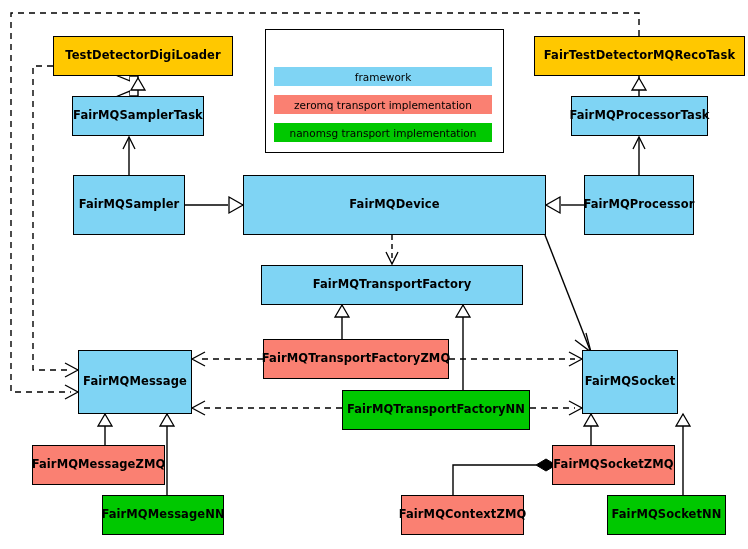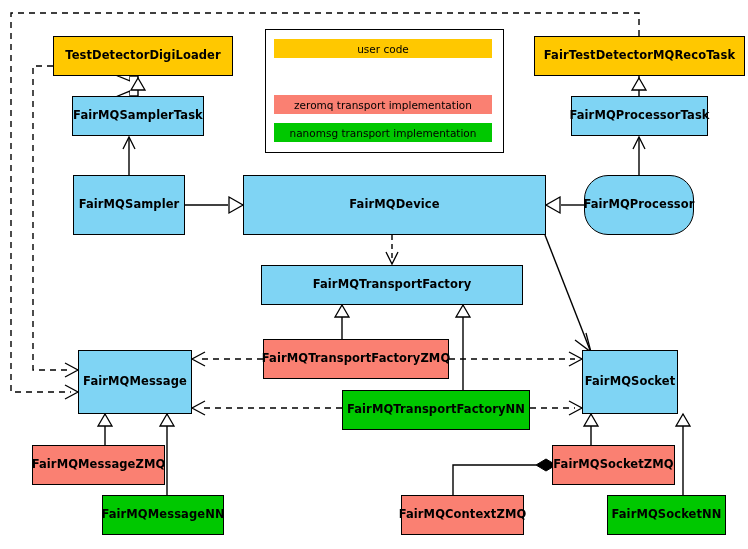--- a/index.html
+++ b/index.html
@@ -202,22 +202,22 @@
 
       <g>
         <path d="M453,495 L453,465 L536,465"></path>
         <path d="M536,465 L546,459 L556,465 L546,471 z" fill="#000000" stroke="#000000" stroke-width="1"></path>
       </g>
 
     </g>
   </svg>
 
   <div id="legend">
-    <div class="legend-row r0 fill-user">
-      <span>user code</span>
+    <div class="legend-row r1 fill-fw">
+      <span>framework</span>
     </div>
     <div class="legend-row r2 fill-zmq">
       <span>zeromq transport implementation</span>
     </div>
     <div class="legend-row r3 fill-nn">
       <span>nanomsg transport implementation</span>
     </div>
   </div>
 
   <div id="nodes-layer">
@@ -226,21 +226,21 @@
       </div>
       <div class="node fill-fw abstract" style="left: 72px; top: 96px; width: 132px; height: 40px;">
         <span>FairMQSamplerTask</span>
       </div>
       <div class="node fill-fw" style="left: 73px; top: 175px; width: 112px; height: 60px;">
         <span>FairMQSampler</span>
       </div>
       <div class="node fill-fw" style="left: 243px; top: 175px; width: 303px; height: 60px;">
         <span>FairMQDevice</span>
       </div>
-      <div class="node fill-fw" style="left: 584px; top: 175px; width: 110px; height: 60px; border-radius: 24px;">
+      <div class="node fill-fw" style="left: 584px; top: 175px; width: 110px; height: 60px;">
         <span>FairMQProcessor</span>
       </div>
       <div class="node fill-fw abstract" style="left: 571px; top: 96px; width: 137px; height: 40px;">
         <span>FairMQProcessorTask</span>
       </div>
       <div class="node fill-user" style="left: 534px; top: 36px; width: 211px; height: 40px;">
         <span>FairTestDetectorMQRecoTask</span>
       </div>
       <div class="node fill-fw abstract" style="left: 261px; top: 265px; width: 262px; height: 40px;">
         <span>FairMQTransportFactory</span>

